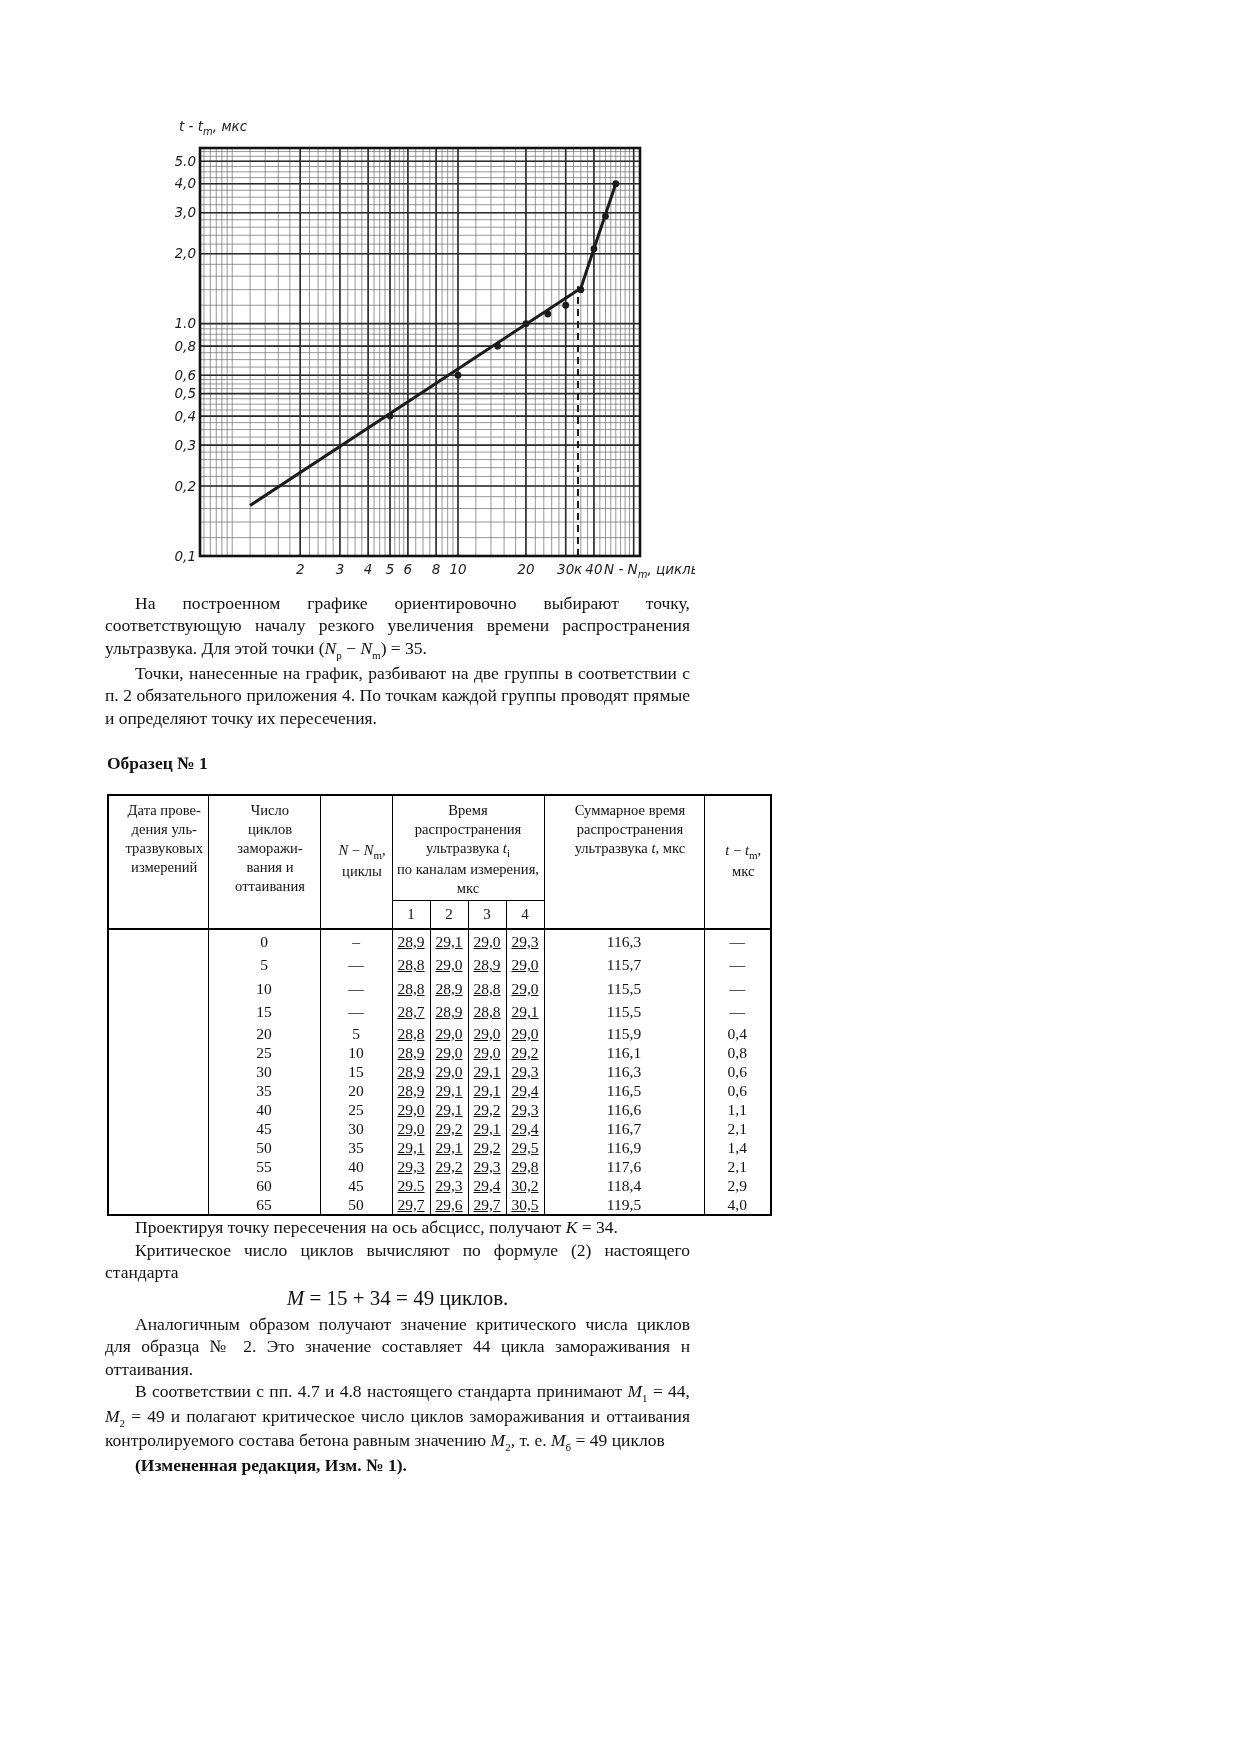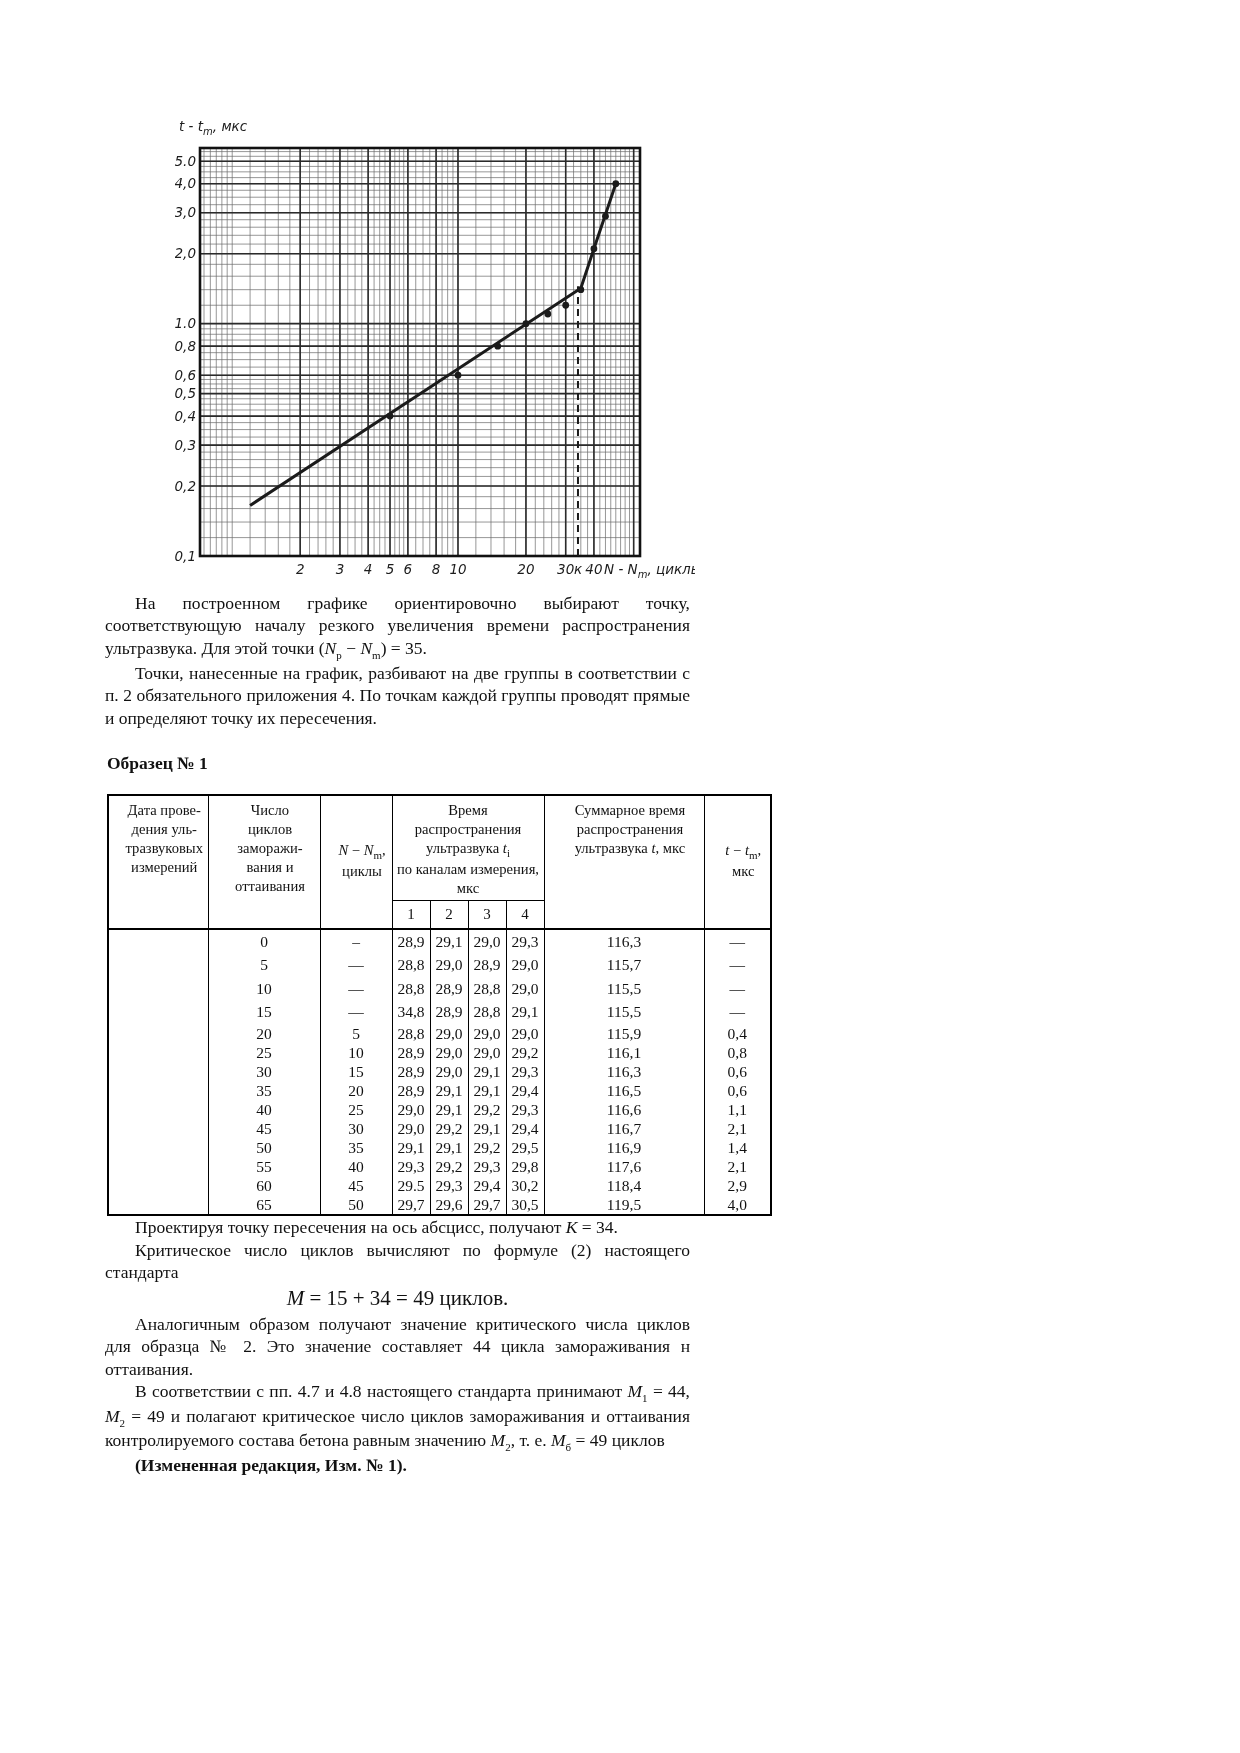--- a/index.html
+++ b/index.html
@@ -16,21 +16,21 @@
   table.data{border-collapse:collapse;border:2.5px solid #000;width:663px;table-layout:fixed;}
   table.data th,table.data td{border-left:1.5px solid #000;border-right:1.5px solid #000;}
   thead th{font-weight:normal;font-size:14.6px;line-height:1.3;padding:5px 3px 2px;vertical-align:top;text-align:center;}
   thead th.th-mid{vertical-align:middle;padding-top:0;}
   thead th[rowspan]{border-bottom:2.3px solid #000;padding-left:15px;}
   thead th.group{border-bottom:1.3px solid #000;}
   tr.channels th{border:1.3px solid #000;border-bottom:2.3px solid #000;font-size:15px;height:25px;
                  vertical-align:middle;padding:1px;}
   tbody td{font-size:15.5px;text-align:center;padding:0 2px;height:19px;vertical-align:middle;}
   tbody tr.sp td{height:23.5px;}
-  tbody td.col-t{border-left:1.1px solid #000;border-right:1.1px solid #000;}
+  tbody td.col-t{border-left:1.1px solid #000;border-right:1.1px solid #000;text-decoration:underline;}
   tbody td.col-date{border-bottom:none;}
   .post{margin-top:22px;}
   .formula{margin:2px 0;font-size:21px;text-align:center;}
   .bold-para{font-weight:bold;}
 </style>
 </head>
 <body>
 
 <div class="page">
 
@@ -276,21 +276,21 @@
               <td class="col-t">28,8</td>
               <td class="col-t">28,9</td>
               <td class="col-t">28,8</td>
               <td class="col-t">29,0</td>
               <td>115,5</td>
               <td>—</td>
             </tr>
             <tr class="sp">
               <td>15</td>
               <td>—</td>
-              <td class="col-t">34,8</td>
+              <td class="col-t">28,7</td>
               <td class="col-t">28,9</td>
               <td class="col-t">28,8</td>
               <td class="col-t">29,1</td>
               <td>115,5</td>
               <td>—</td>
             </tr>
             <tr>
               <td>20</td>
               <td>5</td>
               <td class="col-t">28,8</td>

